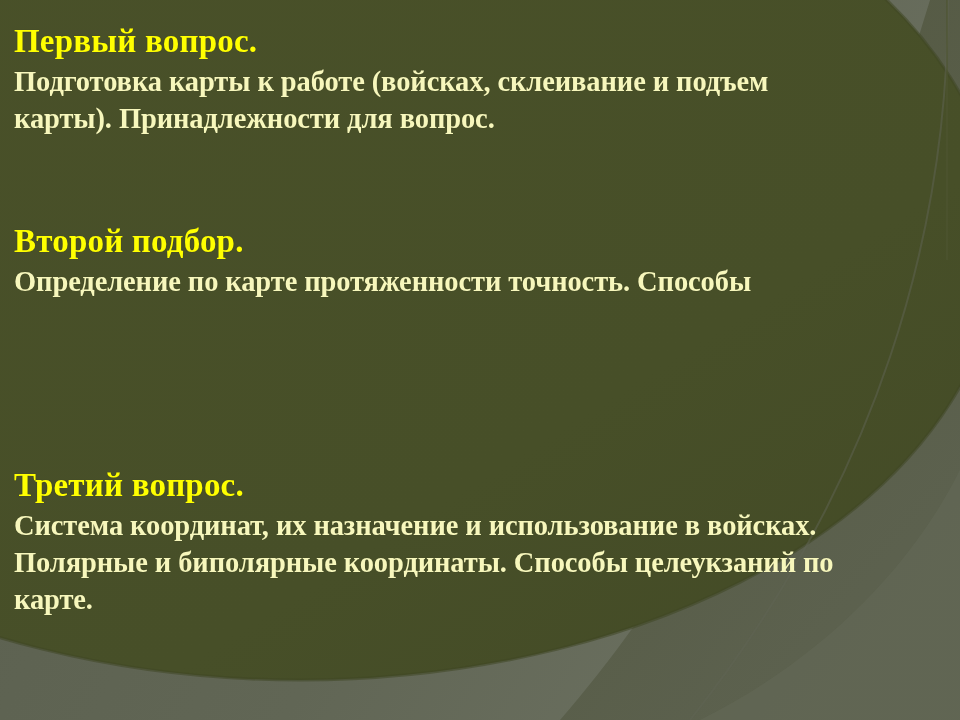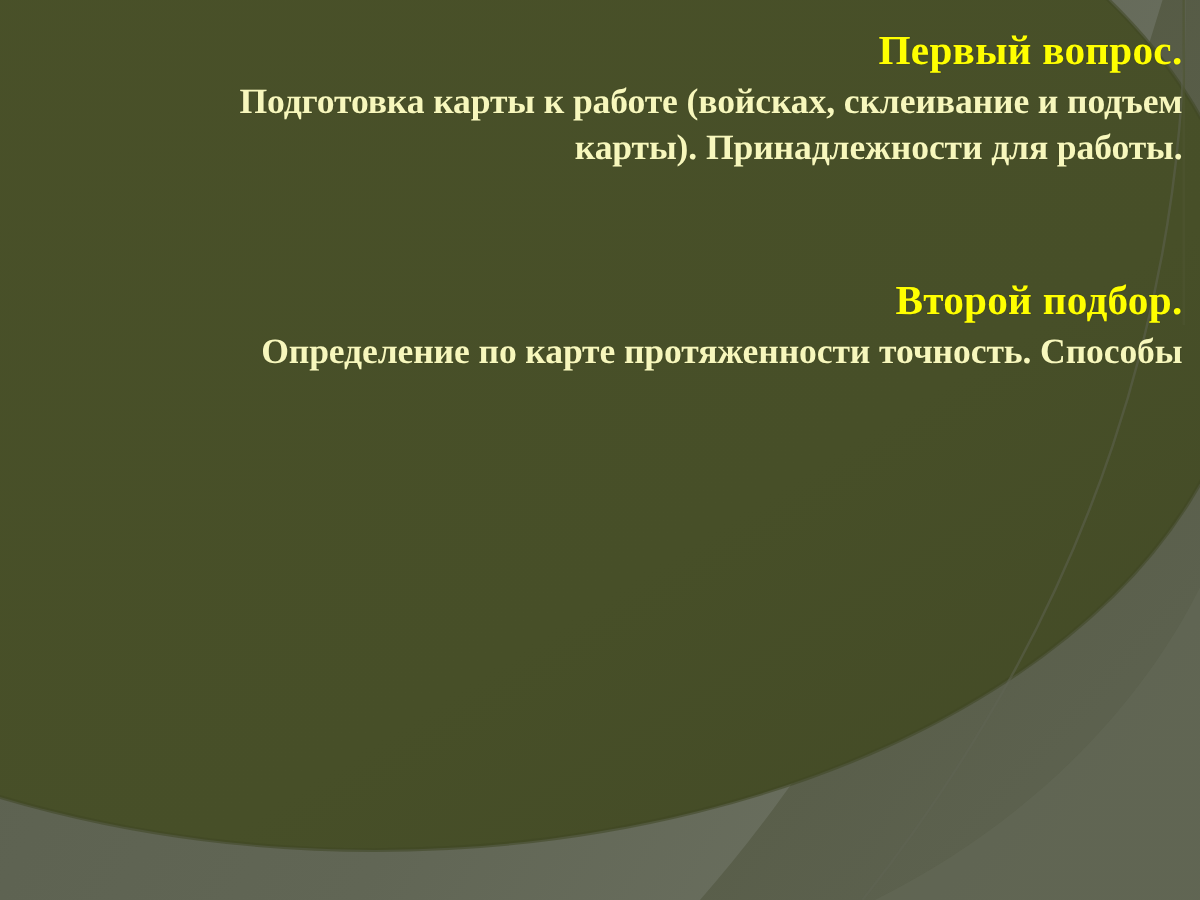--- a/index.html
+++ b/index.html
@@ -35,21 +35,21 @@
     z-index: 2;
     width: 960px;
     height: 720px;
     box-sizing: border-box;
     padding: 0 14px;
   }
   .block {
     position: absolute;
     left: 14px;
     right: 14px;
-    text-align: right;
+    text-align: left;
   }
   .block-1 { top: 22px; }
   .block-2 { top: 222px; }
   .block-3 { top: 466px; }
 
   .q-title {
     color: #ffff00;
     font-size: 33px;
     font-weight: bold;
     line-height: 1.18;
@@ -107,26 +107,34 @@
       <path d="M 960 470 L 960 720 L 700 720 C 820 660 910 570 960 470 Z" fill="#646957" opacity="0.55"></path>
     </svg>
   </div>
 
   <div class="content">
 
     <div class="block block-1">
       <div class="q-title">Первый вопрос.</div>
       <div class="q-body">
         <span class="ln" style="display: block;">Подготовка карты к работе (войсках, склеивание и подъем</span>
-        <span class="ln" style="display: block;">карты). Принадлежности для работы.</span>
+        <span class="ln" style="display: block;">карты). Принадлежности для вопрос.</span>
       </div>
     </div>
 
     <div class="block block-2">
       <div class="q-title">Второй подбор.</div>
       <div class="q-body">
         <span class="ln" style="display: block;">Определение по карте протяженности точность. Способы</span>
       </div>
     </div>
 
+    <div class="block block-3">
+      <div class="q-title">Третий вопрос.</div>
+      <div class="q-body">
+        <span class="ln" style="display: block;">Система координат, их назначение и использование в войсках.</span>
+        <span class="ln" style="display: block;">Полярные и биполярные координаты. Способы целеукзаний по</span>
+        <span class="ln" style="display: block;">карте.</span>
+      </div>
+    </div>
 
   </div>
 </div>
 
 </body></html>

